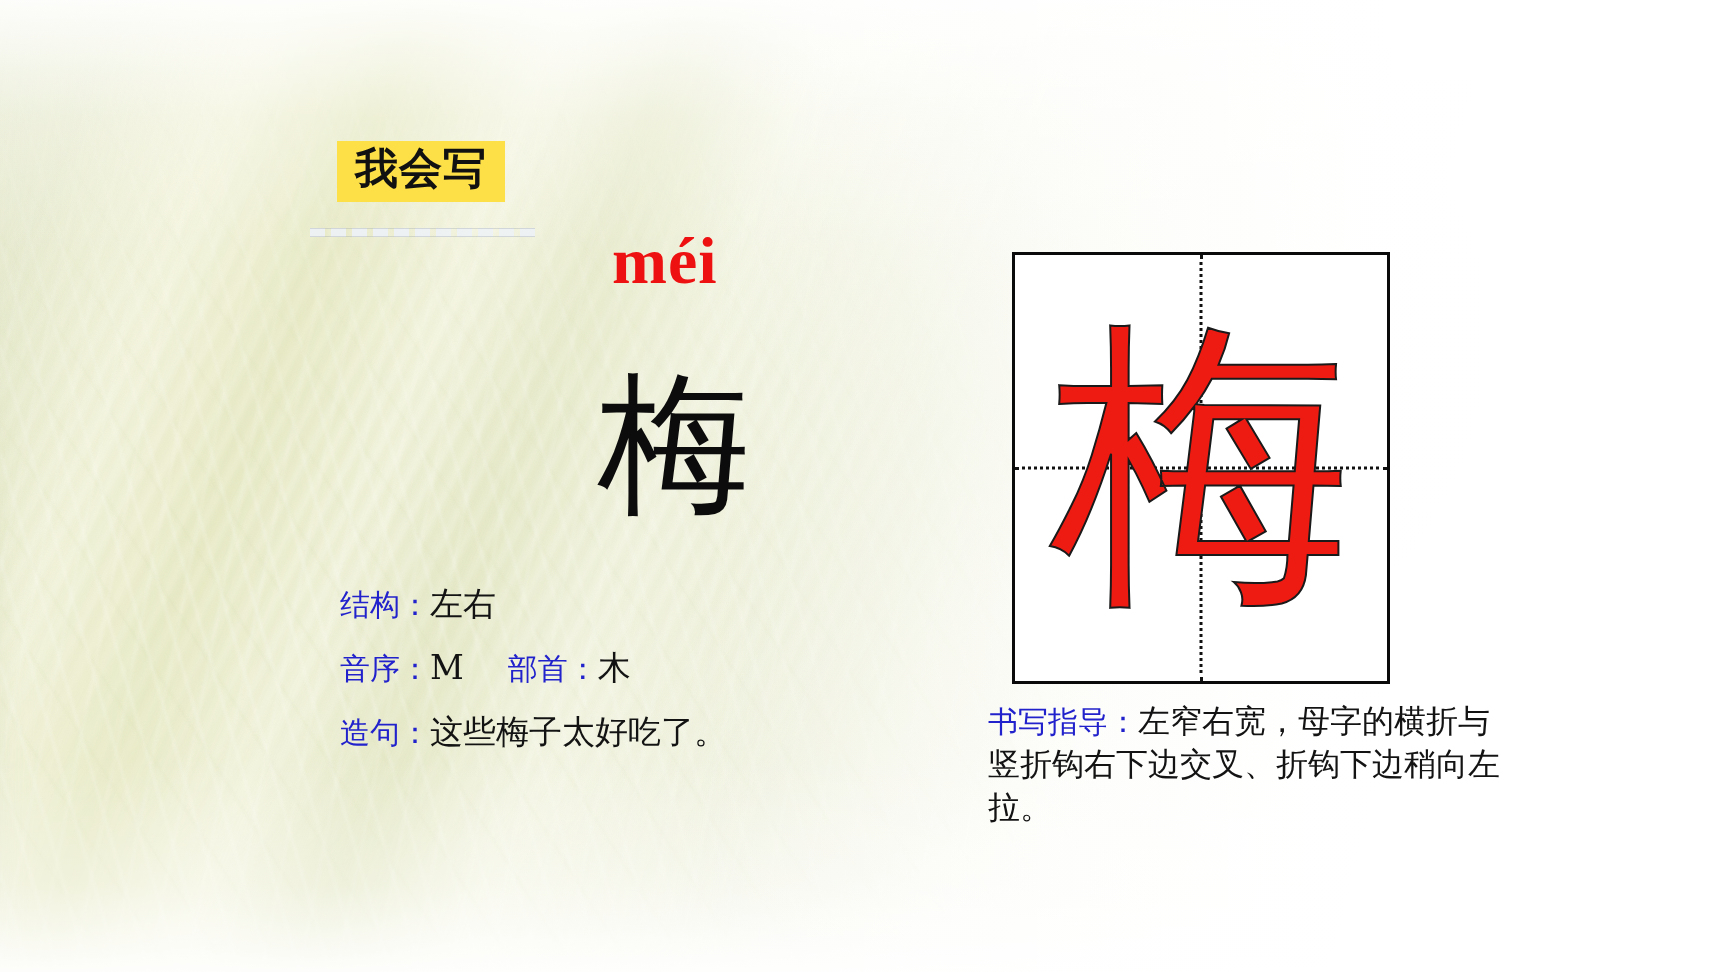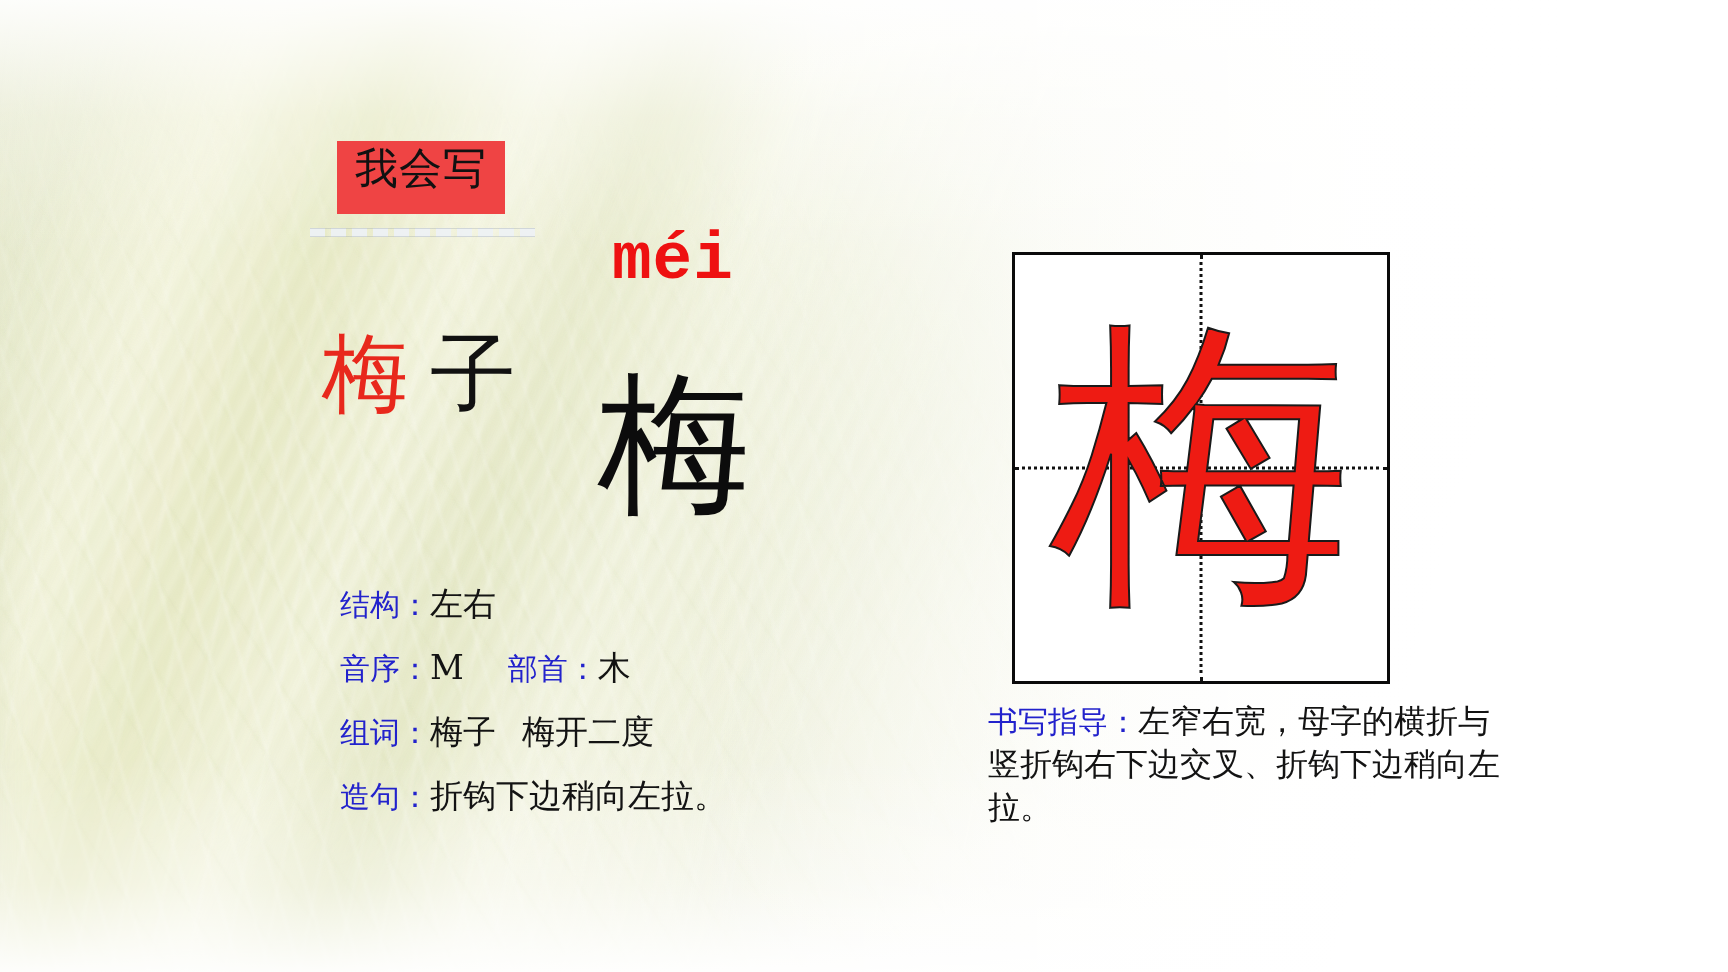--- a/index.html
+++ b/index.html
@@ -81,24 +81,24 @@
   }
   .bg-fade-bottom {
     background: linear-gradient(0deg, rgba(255,255,255,0.92) 0%, rgba(255,255,255,0.35) 9%, rgba(255,255,255,0) 22%);
   }
 
   
   #title-box {
     position: absolute;
     left: 337px;
     top: 141px;
-    padding: 6px 18px 24px 18px;
-    background: #ef4444;
+    padding: 6px 18px 12px 18px;
+    background: #fde047;
     font-family: "Liberation Sans", sans-serif;
-    font-weight: normal;
+    font-weight: bold;
     font-size: 43px;
     line-height: 1.0;
     color: #111111;
     letter-spacing: 1px;
     white-space: nowrap;
   }
   #title-underline {
     position: absolute;
     left: 310px;
     top: 228px;
@@ -109,21 +109,21 @@
     border-top: 1px solid rgba(150,160,170,0.35);
     border-bottom: 1px solid rgba(150,160,170,0.35);
     opacity: 0.95;
   }
 
   
   #pinyin {
     position: absolute;
     left: 612px;
     top: 228px;
-    font-family: Liberation Mono, monospace;
+    font-family: Liberation Serif, serif;
     font-weight: bold;
     font-size: 66px;
     line-height: 1;
     color: #ee1111;
     letter-spacing: 1px;
   }
 
   
   #word-sample {
     position: absolute;
@@ -250,42 +250,36 @@
   <div class="bg-layer bg-awns"></div>
   <div class="bg-layer bg-fade-top"></div>
   <div class="bg-layer bg-fade-bottom"></div>
   <div class="bg-layer bg-fade-right"></div>
 
   <div id="title-box">我会写</div>
   <div id="title-underline"></div>
 
   <div id="pinyin">méi</div>
 
-  <div id="word-sample">
-    <span class="ch-red">梅</span><span class="ch-black">子</span>
-  </div>
 
   <div id="big-char">梅</div>
 
   <div id="info-list">
 
     <div class="info-row">
       <span class="info-label">结构：</span><span class="info-value">左右</span>
     </div>
 
     <div class="info-row">
       <span class="info-label">音序：</span><span class="info-value">M</span><span class="info-gap"></span><span class="info-label">部首：</span><span class="info-value">木</span>
     </div>
 
+
     <div class="info-row">
-      <span class="info-label">组词：</span><span class="info-value">梅子</span><span class="info-gap-sm"></span><span class="info-value">梅开二度</span>
-    </div>
-
-    <div class="info-row">
-      <span class="info-label">造句：</span><span class="info-value">折钩下边稍向左拉。</span>
+      <span class="info-label">造句：</span><span class="info-value">这些梅子太好吃了。</span>
     </div>
 
   </div>
 
   <div id="grid-box">
     <div id="grid-v"></div>
     <div id="grid-h"></div>
     <div id="grid-char">梅</div>
   </div>
 

